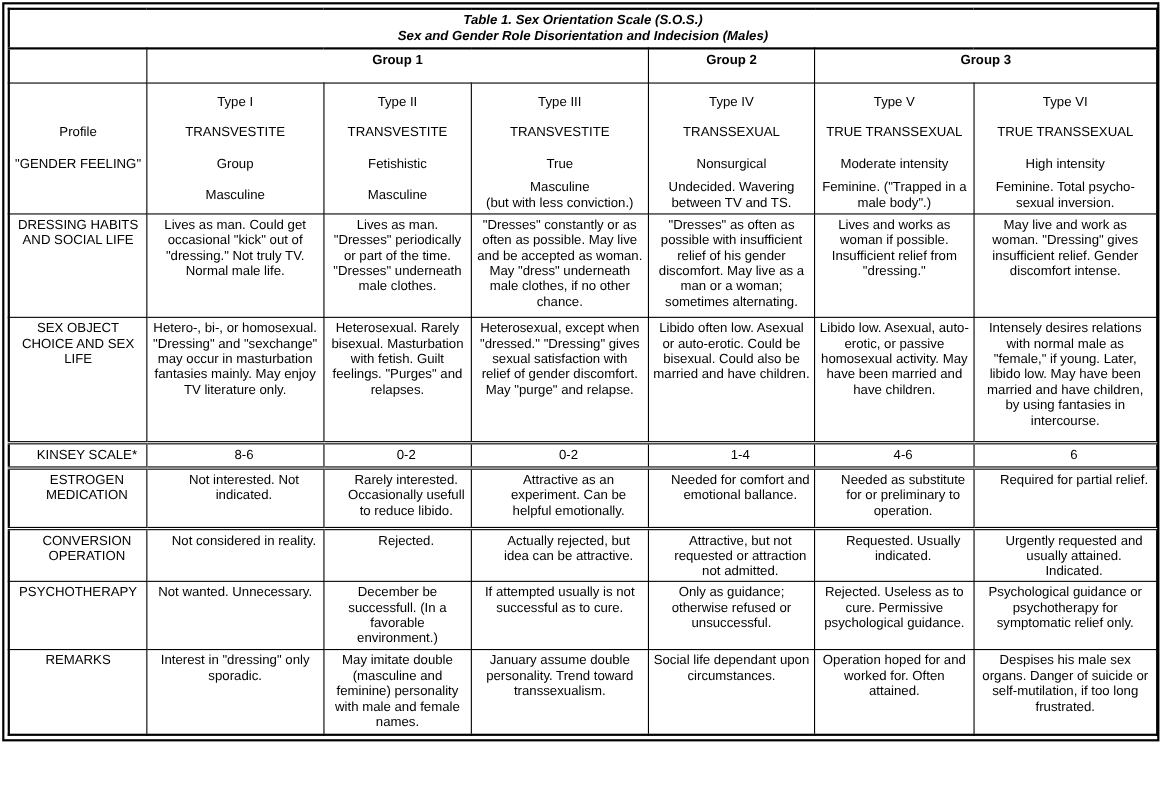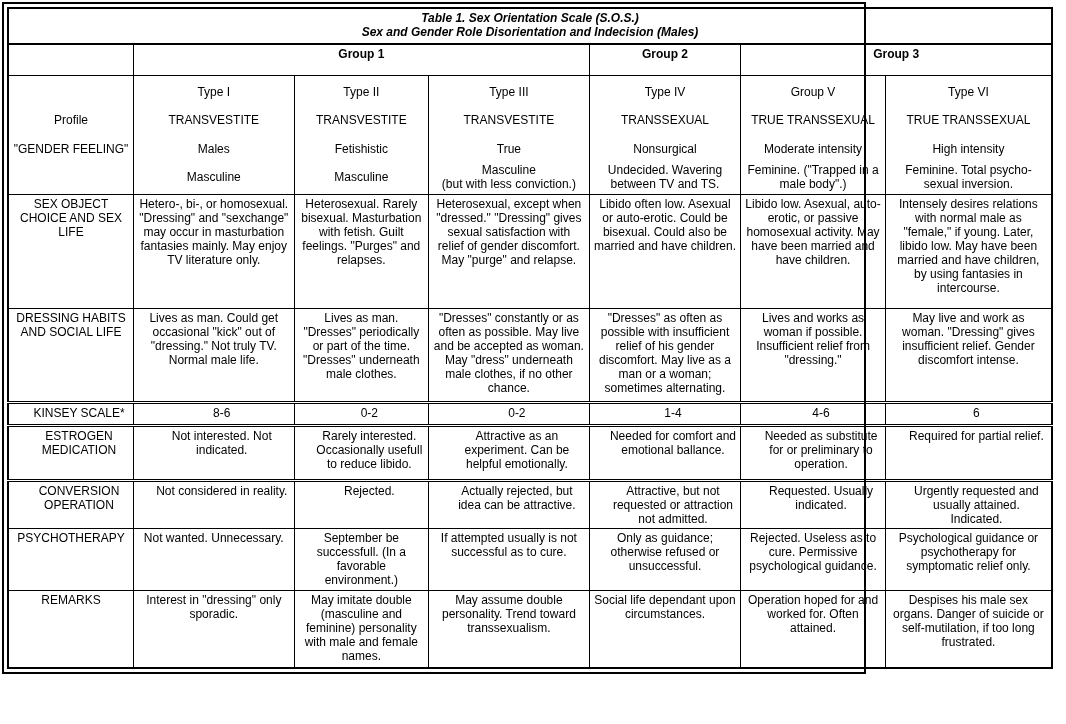--- a/index.html
+++ b/index.html
@@ -6,21 +6,21 @@
     margin: 0;
     padding: 0;
     background: #ffffff;
     font-family: "Liberation Sans", "DejaVu Sans", sans-serif;
     color: #000000;
   }
   .outer-frame {
     margin: 2px;
     border: 2px solid #000;
     padding: 3px;
-    width: 864px;
+    width: 1052px;
     box-sizing: border-box;
   }
   table.sos {
     border-collapse: collapse;
     table-layout: fixed;
     width: 1046px;
     border: 2px solid #000;
   }
   table.sos td {
     border: 1px solid #000;
@@ -114,21 +114,21 @@
         <div class="hdr-slot"></div>
         <div class="hdr-slot">Profile</div>
         <div class="hdr-slot">"GENDER FEELING"</div>
         <div class="hdr-slot"></div>
       </div>
     </td>
     <td>
       <div class="hdr-stack">
         <div class="hdr-slot">Type I</div>
         <div class="hdr-slot">TRANSVESTITE</div>
-        <div class="hdr-slot">Males</div>
+        <div class="hdr-slot">Group</div>
         <div class="hdr-slot">Masculine</div>
       </div>
     </td>
     <td>
       <div class="hdr-stack">
         <div class="hdr-slot">Type II</div>
         <div class="hdr-slot">TRANSVESTITE</div>
         <div class="hdr-slot">Fetishistic</div>
         <div class="hdr-slot">Masculine</div>
       </div>
@@ -145,56 +145,56 @@
     <td class="dL">
       <div class="hdr-stack">
         <div class="hdr-slot">Type IV</div>
         <div class="hdr-slot">TRANSSEXUAL</div>
         <div class="hdr-slot">Nonsurgical</div>
         <div class="hdr-slot">Undecided. Wavering between TV and TS.</div>
       </div>
     </td>
     <td>
       <div class="hdr-stack">
-        <div class="hdr-slot">Group V</div>
+        <div class="hdr-slot">Type V</div>
         <div class="hdr-slot">TRUE TRANSSEXUAL</div>
         <div class="hdr-slot">Moderate intensity</div>
         <div class="hdr-slot">Feminine. ("Trapped in a male body".)</div>
       </div>
     </td>
     <td class="dL">
       <div class="hdr-stack">
         <div class="hdr-slot">Type VI</div>
         <div class="hdr-slot">TRUE TRANSSEXUAL</div>
         <div class="hdr-slot">High intensity</div>
         <div class="hdr-slot">Feminine. Total psycho-sexual inversion.</div>
       </div>
     </td>
+  </tr>
+
+  <tr style="height:94px">
+    <td class="rowlabel">DRESSING HABITS AND SOCIAL LIFE</td>
+    <td class="cell-text">Lives as man. Could get occasional "kick" out of "dressing." Not truly TV. Normal male life.</td>
+    <td class="cell-text">Lives as man. "Dresses" periodically or part of the time. "Dresses" underneath male clothes.</td>
+    <td class="cell-text dL">"Dresses" constantly or as often as possible. May live and be accepted as woman. May "dress" underneath male clothes, if no other chance.</td>
+    <td class="cell-text dL">"Dresses" as often as possible with insufficient relief of his gender discomfort. May live as a man or a woman; sometimes alternating.</td>
+    <td class="cell-text">Lives and works as woman if possible. Insufficient relief from "dressing."</td>
+    <td class="cell-text dL">May live and work as woman. "Dressing" gives insufficient relief. Gender discomfort intense.</td>
   </tr>
 
   <tr style="height:114px">
     <td class="rowlabel">SEX OBJECT CHOICE AND SEX LIFE</td>
     <td class="cell-text">Hetero-, bi-, or homosexual. "Dressing" and "sexchange" may occur in masturbation fantasies mainly. May enjoy TV literature only.</td>
     <td class="cell-text">Heterosexual. Rarely bisexual. Masturbation with fetish. Guilt feelings. "Purges" and relapses.</td>
     <td class="cell-text dL">Heterosexual, except when "dressed." "Dressing" gives sexual satisfaction with relief of gender discomfort. May "purge" and relapse.</td>
     <td class="cell-text dL">Libido often low. Asexual or auto-erotic. Could be bisexual. Could also be married and have children.</td>
     <td class="cell-text">Libido low. Asexual, auto-erotic, or passive homosexual activity. May have been married and have children.</td>
     <td class="cell-text dL">Intensely desires relations with normal male as "female," if young. Later, libido low. May have been married and have children, by using fantasies in intercourse.</td>
   </tr>
 
-  <tr style="height:94px">
-    <td class="rowlabel">DRESSING HABITS AND SOCIAL LIFE</td>
-    <td class="cell-text">Lives as man. Could get occasional "kick" out of "dressing." Not truly TV. Normal male life.</td>
-    <td class="cell-text">Lives as man. "Dresses" periodically or part of the time. "Dresses" underneath male clothes.</td>
-    <td class="cell-text dL">"Dresses" constantly or as often as possible. May live and be accepted as woman. May "dress" underneath male clothes, if no other chance.</td>
-    <td class="cell-text dL">"Dresses" as often as possible with insufficient relief of his gender discomfort. May live as a man or a woman; sometimes alternating.</td>
-    <td class="cell-text">Lives and works as woman if possible. Insufficient relief from "dressing."</td>
-    <td class="cell-text dL">May live and work as woman. "Dressing" gives insufficient relief. Gender discomfort intense.</td>
-  </tr>
-
   <tr class="dT" style="height:23px">
     <td class="rowlabel">KINSEY SCALE*</td>
     <td class="cell-text">8-6</td>
     <td class="cell-text">0-2</td>
     <td class="cell-text dL">0-2</td>
     <td class="cell-text dL">1-4</td>
     <td class="cell-text">4-6</td>
     <td class="cell-text dL">6</td>
   </tr>
 
@@ -214,32 +214,32 @@
     <td class="cell-text">Rejected.</td>
     <td class="cell-text dL">Actually rejected, but idea can be attractive.</td>
     <td class="cell-text dL">Attractive, but not requested or attraction not admitted.</td>
     <td class="cell-text">Requested. Usually indicated.</td>
     <td class="cell-text dL">Urgently requested and usually attained. Indicated.</td>
   </tr>
 
   <tr style="height:53px">
     <td class="rowlabel">PSYCHOTHERAPY</td>
     <td class="cell-text">Not wanted. Unnecessary.</td>
-    <td class="cell-text">September be successfull. (In a favorable environment.)</td>
+    <td class="cell-text">December be successfull. (In a favorable environment.)</td>
     <td class="cell-text dL">If attempted usually is not successful as to cure.</td>
     <td class="cell-text dL">Only as guidance; otherwise refused or unsuccessful.</td>
     <td class="cell-text">Rejected. Useless as to cure. Permissive psychological guidance.</td>
     <td class="cell-text dL">Psychological guidance or psychotherapy for symptomatic relief only.</td>
   </tr>
 
   <tr style="height:78px">
     <td class="rowlabel">REMARKS</td>
     <td class="cell-text">Interest in "dressing" only sporadic.</td>
     <td class="cell-text">May imitate double (masculine and feminine) personality with male and female names.</td>
-    <td class="cell-text dL">May assume double personality. Trend toward transsexualism.</td>
+    <td class="cell-text dL">January assume double personality. Trend toward transsexualism.</td>
     <td class="cell-text dL">Social life dependant upon circumstances.</td>
     <td class="cell-text">Operation hoped for and worked for. Often attained.</td>
     <td class="cell-text dL">Despises his male sex organs. Danger of suicide or self-mutilation, if too long frustrated.</td>
   </tr>
 
 </tbody>
     </table>
 </div>
 
 </body></html>

